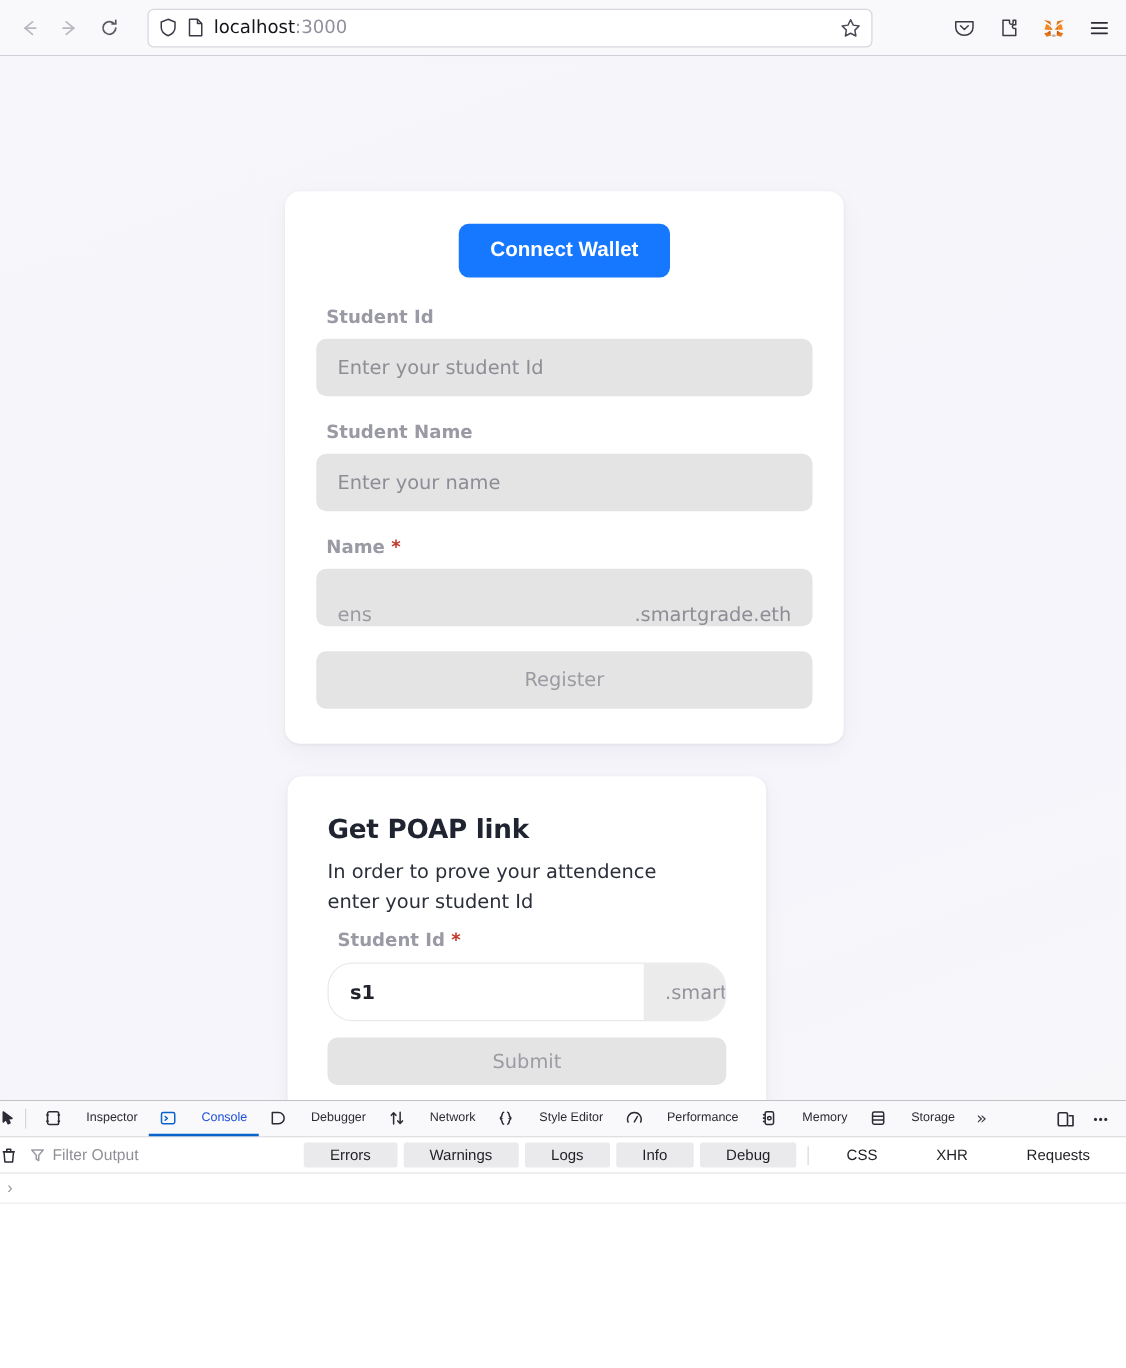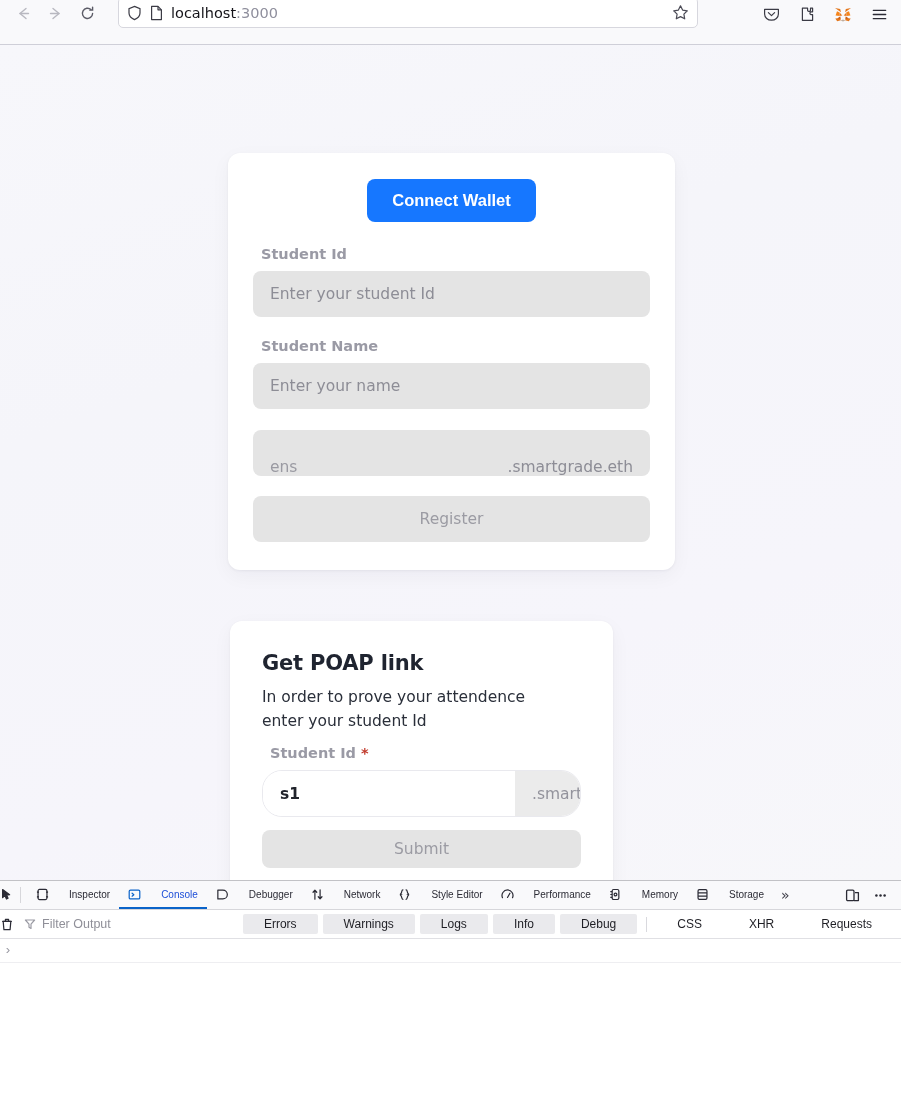--- a/index.html
+++ b/index.html
@@ -9,21 +9,21 @@
     background: #ffffff;
     overflow: hidden;
   }
 
   
   .browser-bar {
     height: 45px;
     background: #f9f9fb;
     border-bottom: 1px solid #cfcfd8;
     display: flex;
-    align-items: flex-end;
+    align-items: center;
     padding: 16px 8px;
     gap: 2px;
     position: relative;
   }
   .nav-btn {
     width: 30px; height: 30px;
     display: flex; align-items: center; justify-content: center;
     border-radius: 4px;
     flex: 0 0 auto;
   }
@@ -403,20 +403,21 @@
       <label class="field-label">Student Id</label>
       <div class="txt-input gap">Enter your student Id</div>
     </div>
 
     <div class="field">
       <label class="field-label">Student Name</label>
       <div class="txt-input gap">Enter your name</div>
     </div>
 
     <div class="field">
+      <label class="field-label"><span>Name</span> <span class="req">*</span></label>
       <div class="suffix-group">
         <span class="ph">ens</span>
         <span class="sfx">.smartgrade.eth</span>
       </div>
     </div>
 
     <button class="register-btn">Register</button>
   </div>
 
   <div class="card poap-card">

